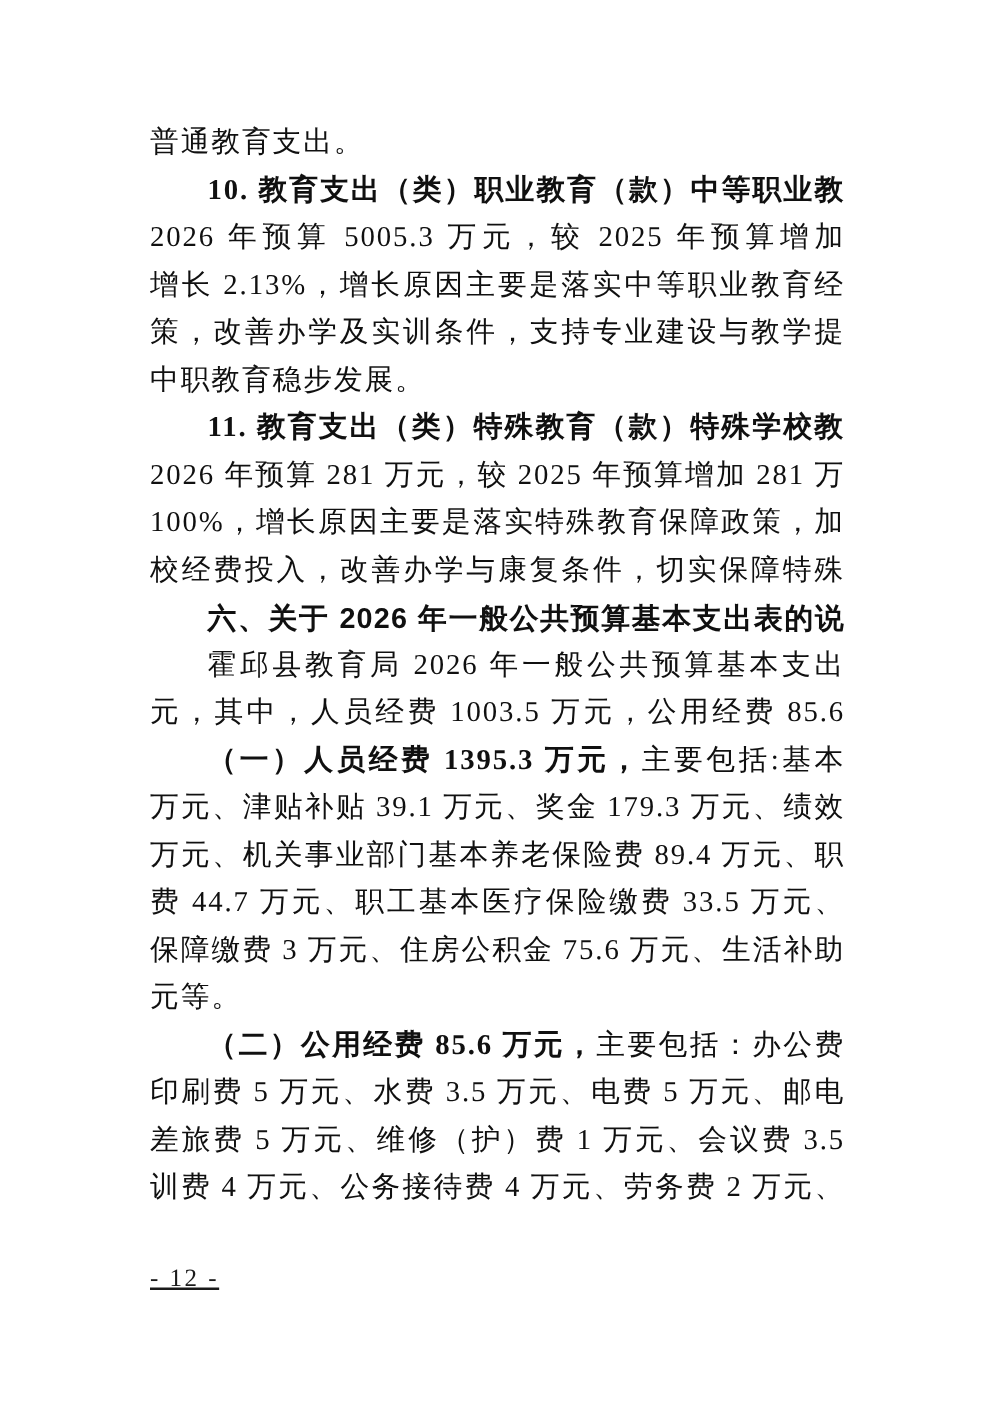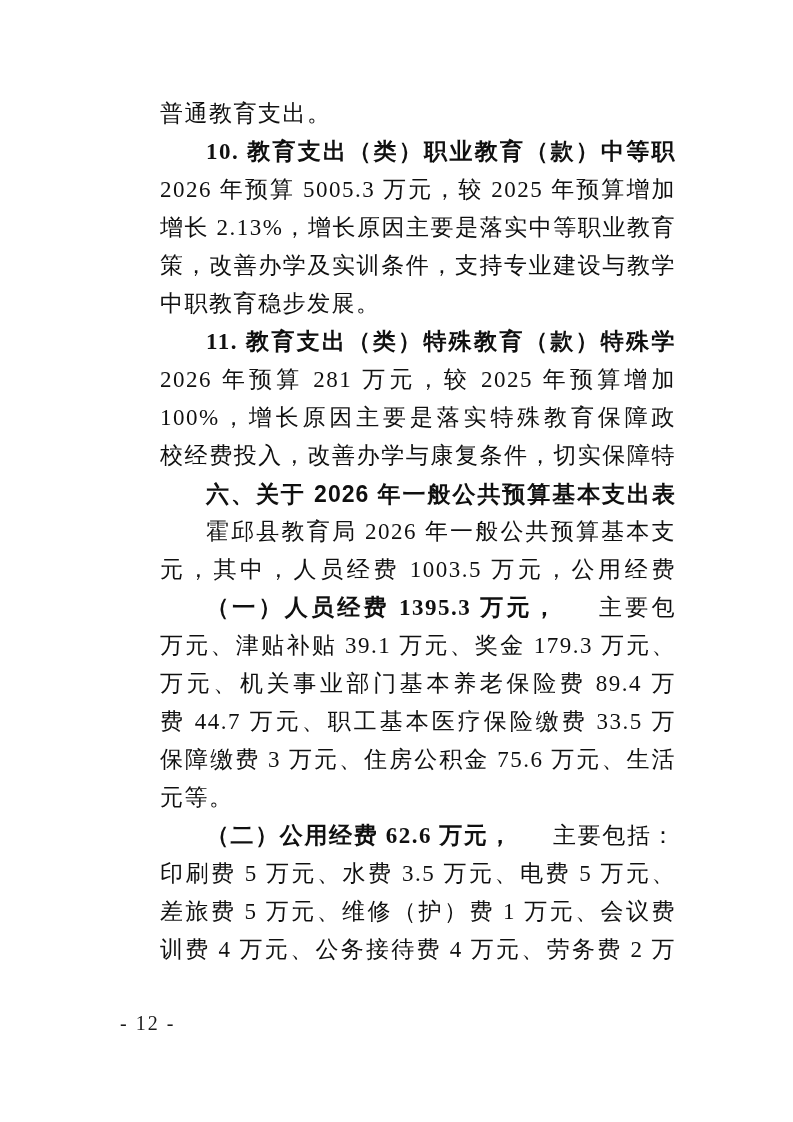--- a/index.html
+++ b/index.html
@@ -31,36 +31,37 @@
     text-align: justify;
     overflow: hidden;
     white-space: normal;
   }
   .line.fill {
     text-align-last: justify;
   }
   .line.indent {
     text-indent: 46px;
   }
-  .run { font-weight: normal; margin-left: 40px; }
+  .run { font-weight: normal; }
   .run.bold { font-weight: bold; }
   .run.hei {
     font-weight: bold;
     font-family: "Liberation Sans", "DejaVu Sans", sans-serif;
     letter-spacing: 1px;
   }
   .footer {
     position: absolute;
     left: 120px;
     top: 1010px;
     height: 26px;
     line-height: 26px;
     font-size: 20px;
     letter-spacing: 2px;
     color: #1a1a1a;
+    text-decoration: underline;
   }
 </style>
 </head>
 <body>
 
 <div class="page">
   <div class="content">
       <div class="line"><span class="run">普通教育支出。</span></div>
       <div class="line indent fill"><span class="run bold">10. 教育支出（类）职业教育（款）中等职业教育（项）</span></div>
       <div class="line fill"><span class="run">2026 年预算 5005.3 万元，较 2025 年预算增加 104.6 万元，</span></div>
@@ -73,21 +74,21 @@
       <div class="line fill"><span class="run">校经费投入，改善办学与康复条件，切实保障特殊学生教育</span></div>
       <div class="line indent"><span class="run bold hei">六、关于 2026 年一般公共预算基本支出表的说明</span></div>
       <div class="line indent fill"><span class="run">霍邱县教育局 2026 年一般公共预算基本支出 1089.1 万</span></div>
       <div class="line"><span class="run">元，其中，人员经费 1003.5 万元，公用经费 85.6 万元。</span></div>
       <div class="line indent fill"><span class="run bold">（一）人员经费 1395.3 万元，</span><span class="run">主要包括:基本工资 304.9</span></div>
       <div class="line fill"><span class="run">万元、津贴补贴 39.1 万元、奖金 179.3 万元、绩效工资 91.7</span></div>
       <div class="line fill"><span class="run">万元、机关事业部门基本养老保险费 89.4 万元、职业年金缴</span></div>
       <div class="line fill"><span class="run">费 44.7 万元、职工基本医疗保险缴费 33.5 万元、其他社会</span></div>
       <div class="line fill"><span class="run">保障缴费 3 万元、住房公积金 75.6 万元、生活补助 142.2 万</span></div>
       <div class="line"><span class="run">元等。</span></div>
-      <div class="line indent fill"><span class="run bold">（二）公用经费 62.6 万元，</span><span class="run">主要包括：办公费 11 万元、</span></div>
+      <div class="line indent fill"><span class="run bold">（二）公用经费 85.6 万元，</span><span class="run">主要包括：办公费 11 万元、</span></div>
       <div class="line fill"><span class="run">印刷费 5 万元、水费 3.5 万元、电费 5 万元、邮电费 3 万元、</span></div>
       <div class="line fill"><span class="run">差旅费 5 万元、维修（护）费 1 万元、会议费 3.5 万元、培</span></div>
       <div class="line fill"><span class="run">训费 4 万元、公务接待费 4 万元、劳务费 2 万元、工会经费</span></div>
     </div>
   <div class="footer">
     <span>- 12 -</span>
   </div>
 </div>
 
 </body></html>

